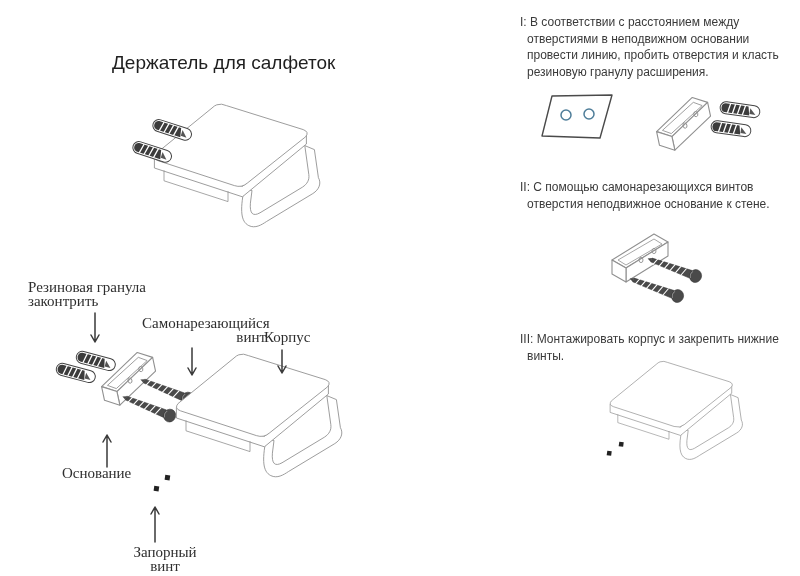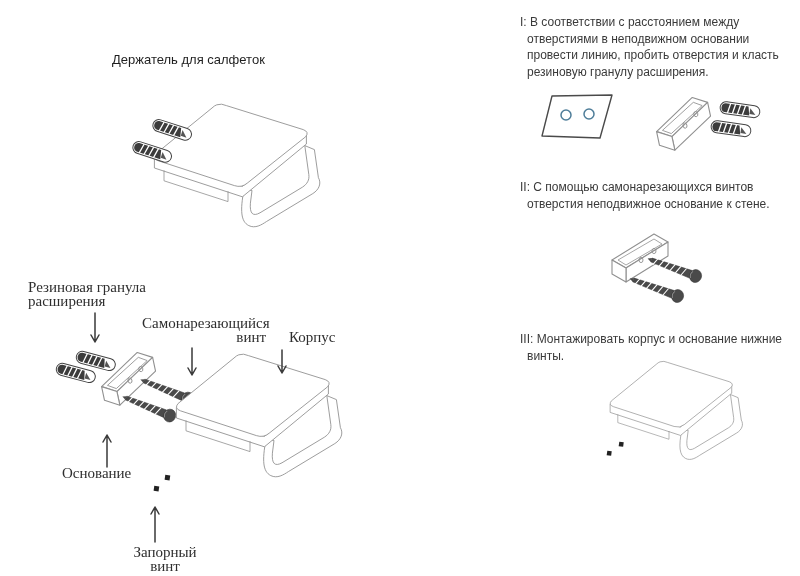--- a/index.html
+++ b/index.html
@@ -2,30 +2,30 @@
 <html><head>
 <meta charset="utf-8">
 <style>
   html,body{margin:0;padding:0;background:#ffffff;}
   #page{position:relative;width:800px;height:576px;background:#ffffff;overflow:hidden;
         font-family:"Liberation Sans", sans-serif;color:#3a3a3a;}
   .abs{position:absolute;}
   #header-band{left:0;top:0;width:437px;height:40px;background:#d9d9d9;
                display:flex;align-items:center;justify-content:center;}
   #page-title{font-size:17px;color:#1f1f1f;letter-spacing:.2px;}
-  #product-title{left:112px;top:52px;font-size:13px;color:#1f1f1f;}
+  #product-title{left:112px;top:52px;font-size:19px;color:#1f1f1f;}
   .step-text{left:520px;width:272px;font-size:12px;line-height:16.5px;color:#3a3a3a;
              text-indent:-7px;padding-left:7px;}
   #step1-text{top:14px;}
   #step2-text{top:179px;}
   #step3-text{top:331px;}
   .dlabel{font-size:15px;line-height:13.5px;color:#2e2e2e;font-family:Liberation Serif, serif;}
   #label-rubber{left:28px;top:281px;width:120px;text-align:left;}
   #label-screw{left:142px;top:317px;width:124px;text-align:right;}
-  #label-body{left:264px;top:331px;width:50px;padding-left:25px;}
+  #label-body{left:264px;top:331px;width:50px;}
   #label-base{left:62px;top:467px;width:80px;}
   #label-lock{left:128px;top:546px;width:74px;text-align:center;}
   svg{overflow:visible;}
   svg .oln{fill:#ffffff;stroke:#909090;stroke-width:1.1;stroke-linejoin:round;}
   svg .thin{fill:none;stroke:#909090;stroke-width:1;}
   svg .arrow{fill:none;stroke:#3a3a3a;stroke-width:1.5;stroke-linecap:round;stroke-linejoin:round;}
 </style>
 </head>
 <body>
 
@@ -96,36 +96,36 @@
     </g>
     <path class="arrow" d="M 70,8 L 70,37 M 66,30 L 70,37 L 74,30"></path>
     <path class="arrow" d="M 167,43 L 167,70 M 163,63 L 167,70 L 171,63"></path>
     <path class="arrow" d="M 257,45 L 257,68 M 253,61 L 257,68 L 261,61"></path>
     <path class="arrow" d="M 82,162 L 82,130 M 78,137 L 82,130 L 86,137"></path>
     <path class="arrow" d="M 130,237 L 130,202 M 126,209 L 130,202 L 134,209"></path>
   </svg>
 
   <div id="label-rubber" class="abs dlabel">
     <div>Резиновая гранула</div>
-    <div>расширения</div>
+    <div>законтрить</div>
   </div>
   <div id="label-screw" class="abs dlabel">
     <div>Самонарезающийся</div>
     <div>винт</div>
   </div>
   <div id="label-body" class="abs dlabel">Корпус</div>
   <div id="label-base" class="abs dlabel">Основание</div>
   <div id="label-lock" class="abs dlabel">
     <div>Запорный</div>
     <div>винт</div>
   </div>
 
   <div id="step1-text" class="abs step-text">I: В соответствии с расстоянием между отверстиями в неподвижном основании провести линию, пробить отверстия и класть резиновую гранулу расширения.</div>
   <div id="step2-text" class="abs step-text">II: С помощью самонарезающихся винтов отверстия неподвижное основание к стене.</div>
-  <div id="step3-text" class="abs step-text">III: Монтажировать корпус и основание нижние винты.</div>
+  <div id="step3-text" class="abs step-text">III: Монтажировать корпус и закрепить нижние винты.</div>
 
   <svg class="abs" style="left:523px;top:83px" width="255" height="100" viewBox="0 0 255 100">
     <g>
       <polygon points="29,13 89,12 77,55 19,53" fill="#ffffff" stroke="#4a4a4a" stroke-width="1.4" stroke-linejoin="round"></polygon>
       <circle cx="43" cy="32" r="5" fill="none" stroke="#4e7d99" stroke-width="1.5"></circle>
       <circle cx="66" cy="31" r="5" fill="none" stroke="#4e7d99" stroke-width="1.5"></circle>
     </g>
     <g>
       <use href="#bracketg" transform="translate(125,15) rotate(-12 35 28)"></use>
     </g>

